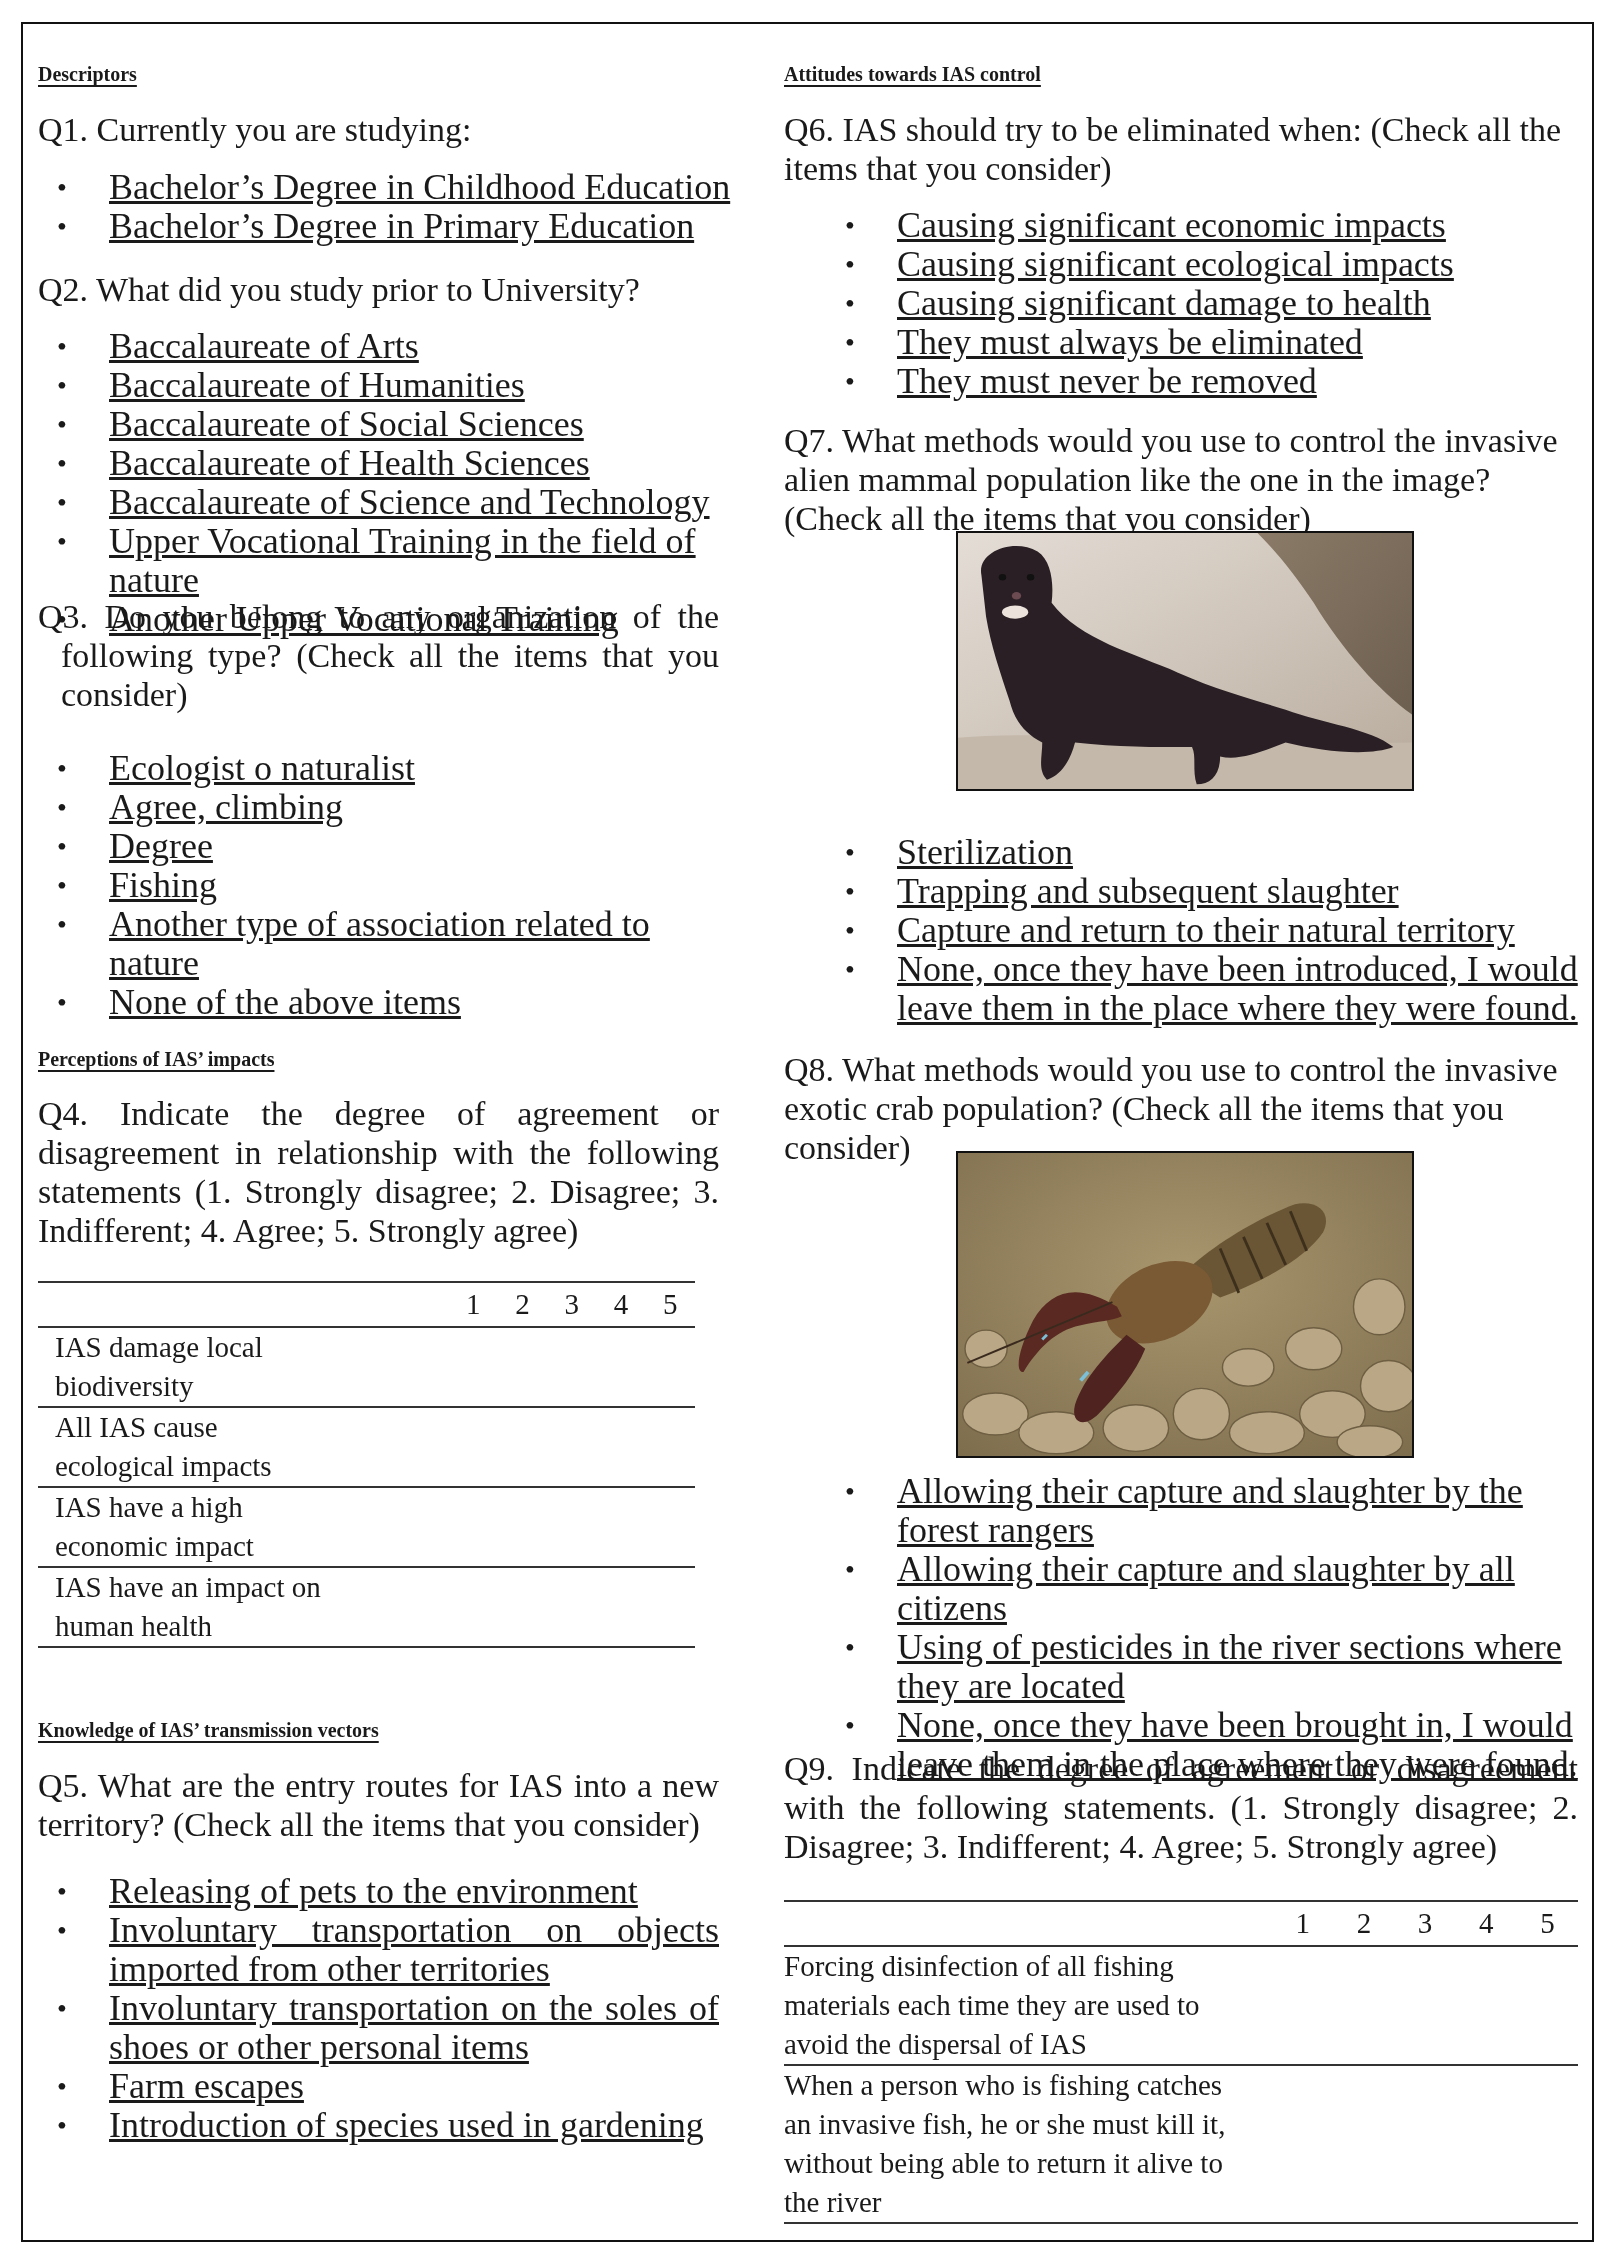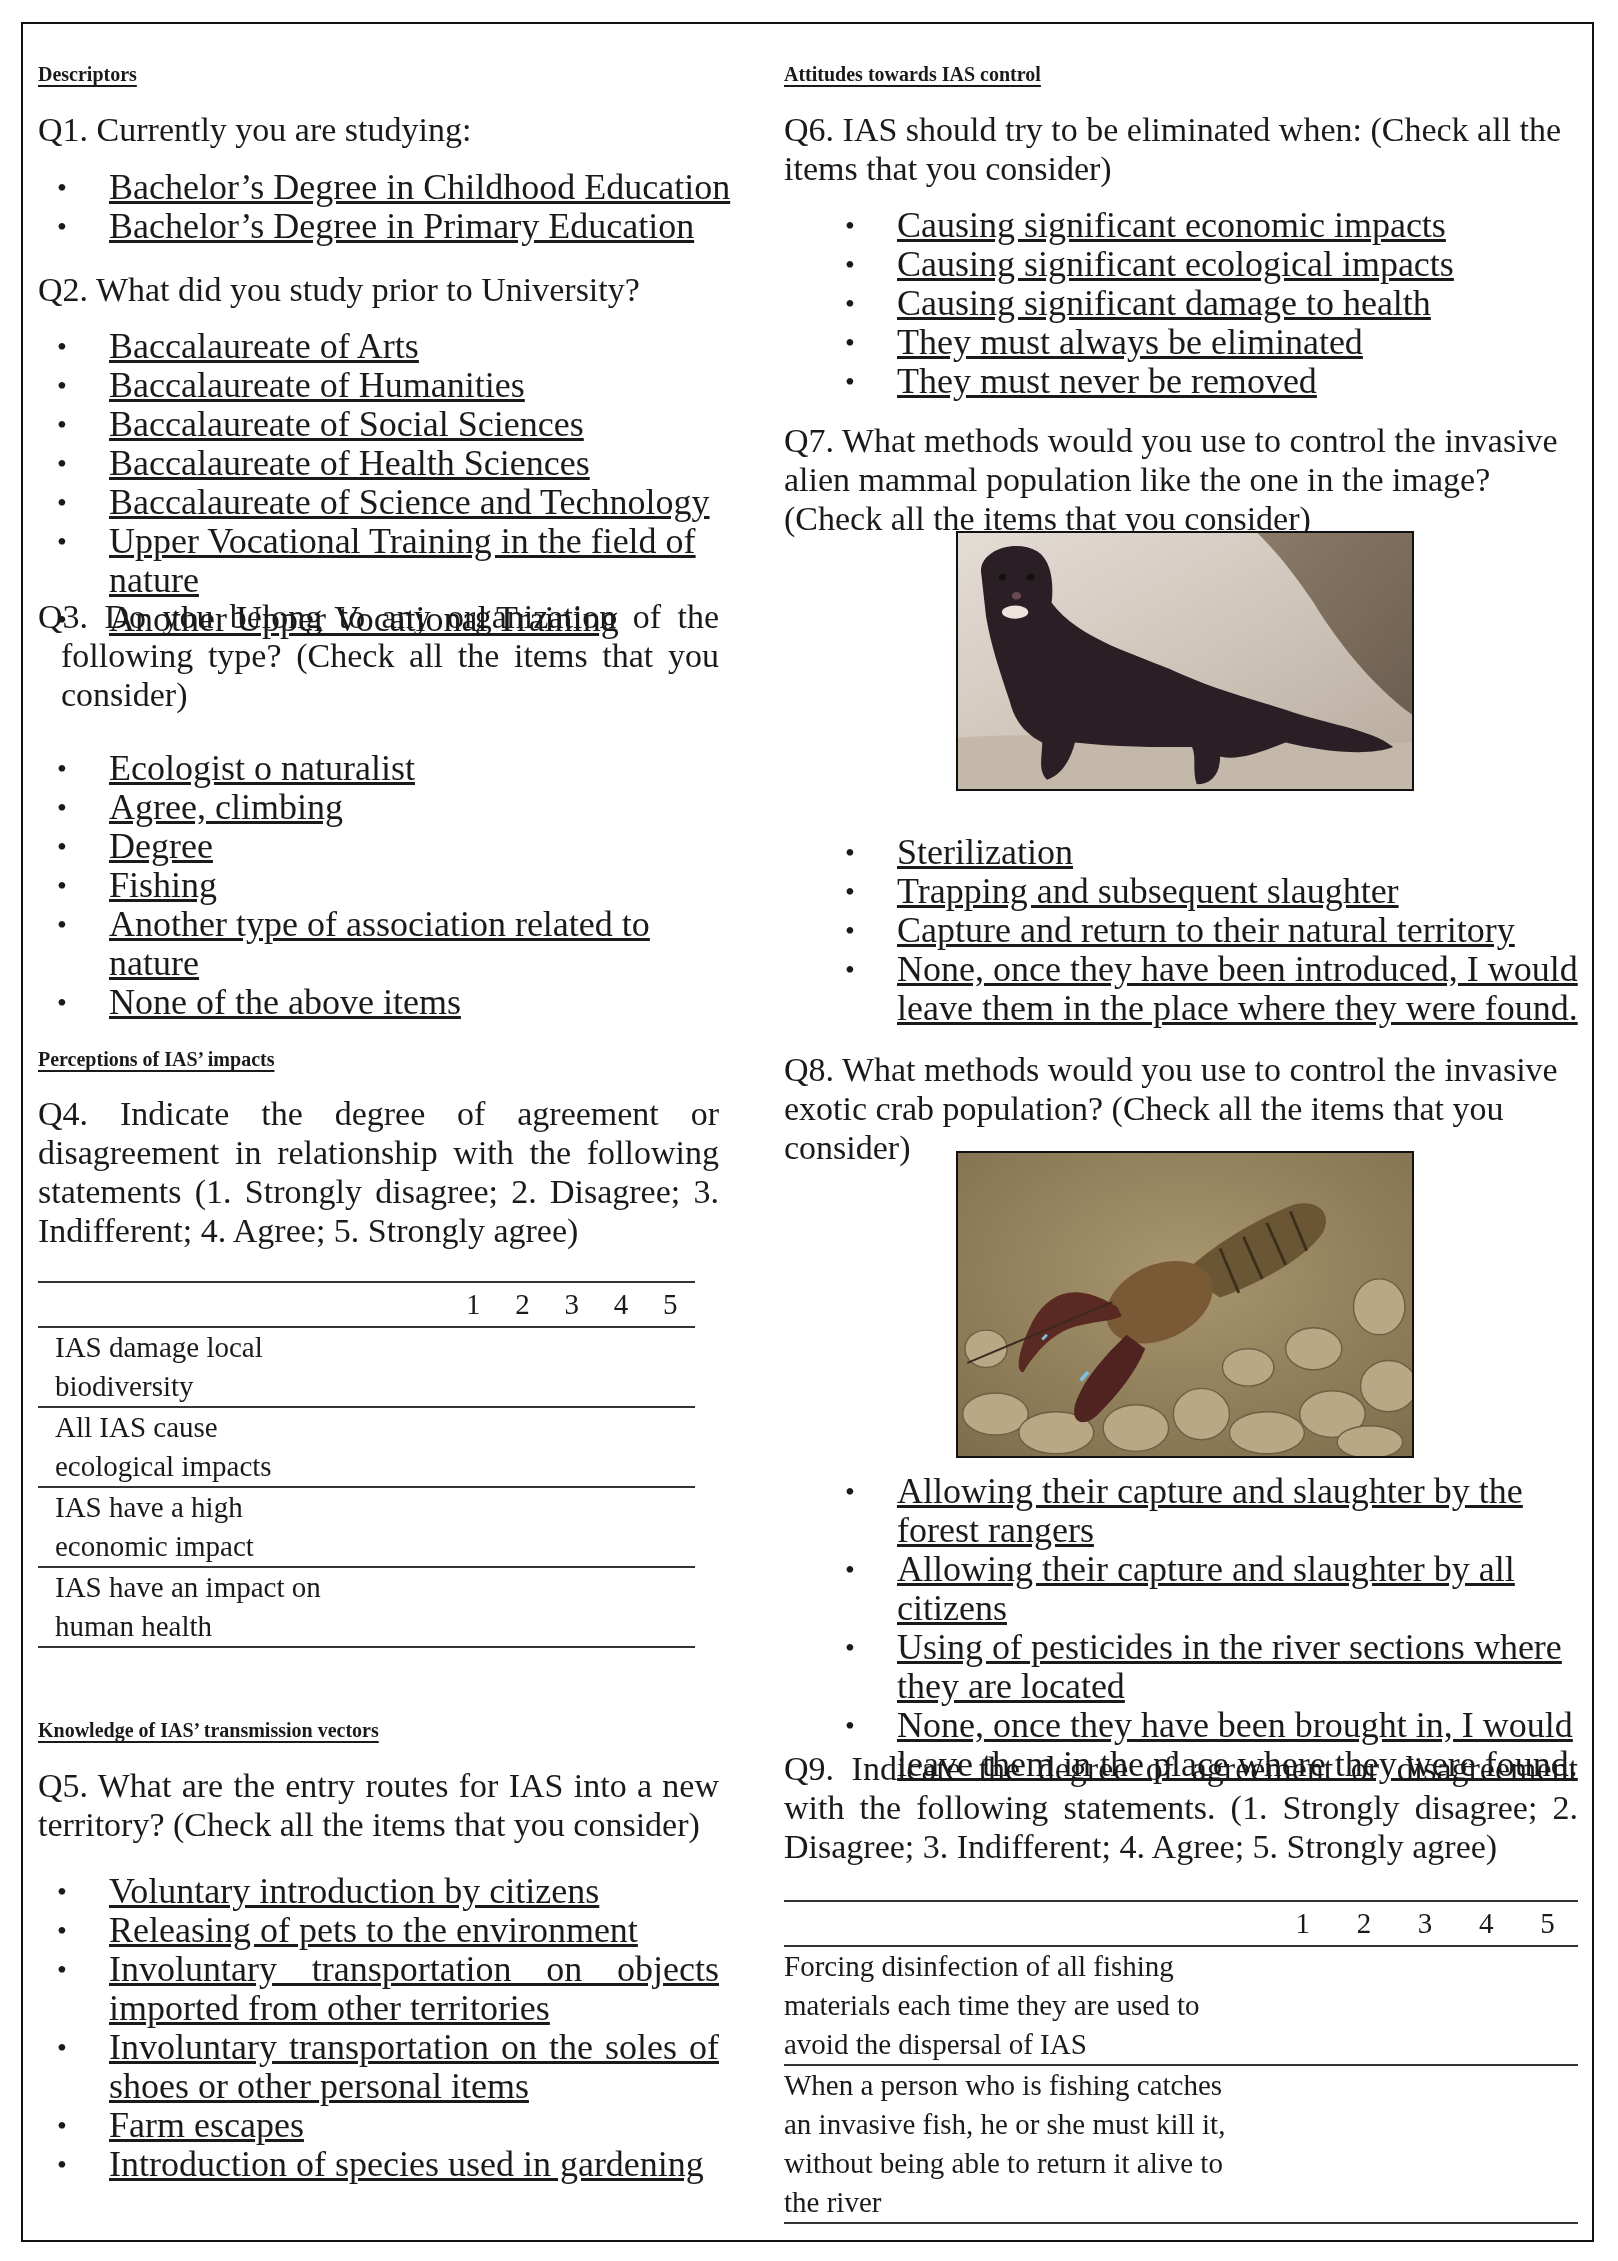--- a/index.html
+++ b/index.html
@@ -177,21 +177,20 @@
             <td class="cell"></td>
             <td class="cell"></td>
         </tr>
       </tbody>
     </table>
 
     <div class="section-heading" style="top:1687px;">Knowledge of IAS’ transmission vectors</div>
 
     <div class="q justify" style="top:1742px;width:681px;">Q5. What are the entry routes for IAS into a new territory? (Check all the items that you consider)</div>
     <ul class="opts" style="top:1848px;left:0;width:681px;">
-      <li class="justify">Voluntary introduction by citizens</li>
       <li class="justify">Releasing of pets to the environment</li>
       <li class="justify">Involuntary transportation on objects imported from other territories</li>
       <li class="justify">Involuntary transportation on the soles of shoes or other personal items</li>
       <li class="justify">Farm escapes</li>
       <li class="justify">Introduction of species used in gardening</li>
     </ul>
   </div>
 
   <div class="col col-right">
 

